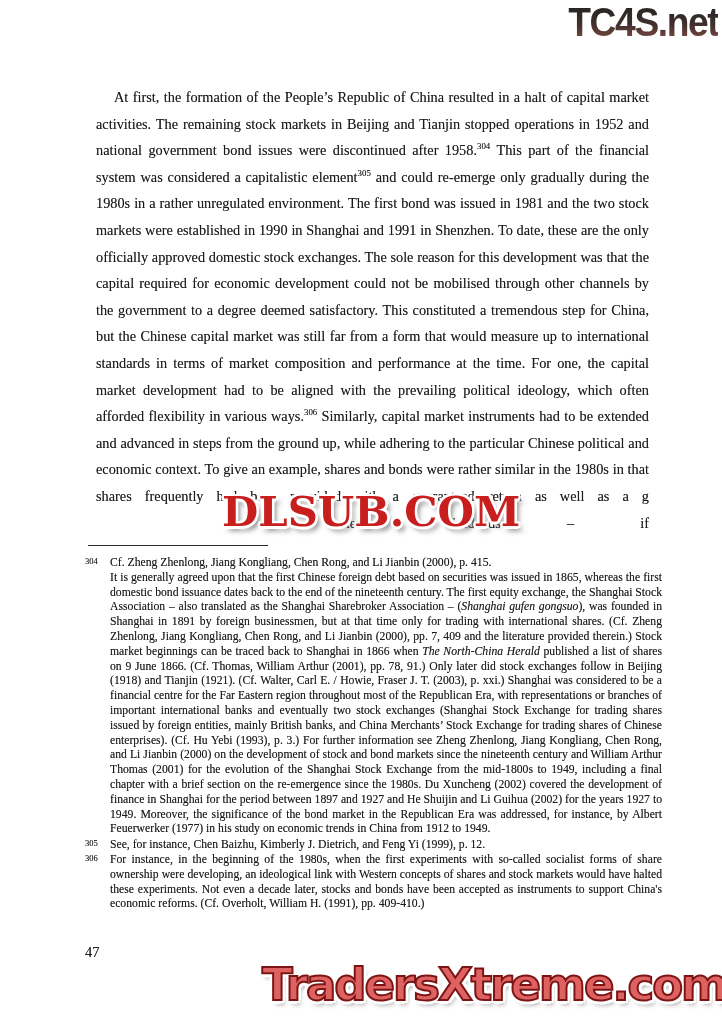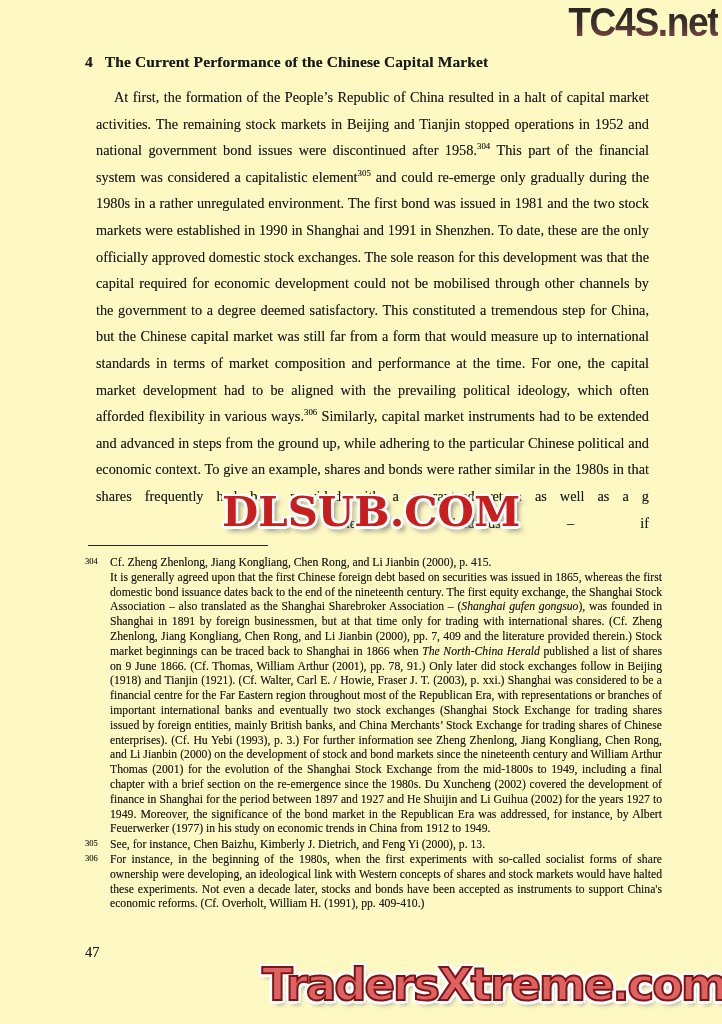--- a/index.html
+++ b/index.html
@@ -1,19 +1,19 @@
 <!DOCTYPE html>
 <html><head>
 <meta charset="utf-8">
 <style>
   html,body{margin:0;padding:0;background:#e8e8e8;}
   .page{
     position:relative;
     width:722px;height:1024px;
-    background:#fef9c3;
+    background:#ffffff;
     overflow:hidden;
     font-family:"Liberation Serif", serif;
     color:#1b1b1b;
   }
   
   .heading{
     position:absolute;left:85px;top:53px;width:560px;
     font-size:15.5px;font-weight:bold;margin:0;
     letter-spacing:0.1px;
     text-shadow:0 0 0.4px rgba(0,0,0,0.5);
@@ -94,36 +94,35 @@
     z-index:6;
   }
 </style>
 </head>
 <body>
 
 <div class="page">
 
   <div class="wm-top">TC4S.net</div>
 
-  <h1 class="heading"><span class="num">4</span><span>The Current Performance of the Chinese Capital Market</span></h1>
 
   <p class="body-text"><span class="indent"></span><span><span>At first, the formation of the People’s Republic of China resulted in a halt of capital market activities.  The remaining stock markets in Beijing and Tianjin stopped operations in 1952 and national government bond issues were discontinued after 1958.</span><span class="sup">304</span><span>  This part of the financial system was considered a capitalistic element</span><span class="sup">305</span><span> and could re-emerge only gradually during the 1980s in a rather unregulated environment.  The first bond was issued in 1981 and the two stock markets were established in 1990 in Shanghai and 1991 in Shenzhen.  To date, these are the only officially approved domestic stock exchanges.  The sole reason for this development was that the capital required for economic development could not be mobilised through other channels by the government to a degree deemed satisfactory.  This constituted a tremendous step for China, but the Chinese capital market was still far from a form that would measure up to international standards in terms of market composition and performance at the time.  For one, the capital market development had to be aligned with the prevailing political ideology, which often afforded flexibility in various ways.</span><span class="sup">306</span><span>  Similarly, capital market instruments had to be extended and advanced in steps from the ground up, while adhering to the particular Chinese political and economic context.  To give an example, shares and bonds were rather similar in the 1980s in that shares frequently had been provided with a guaranteed return as well as a g</span><span class="gap" style="width: 170px;"></span><span> whereas dividends – if</span></span></p>
 
   <div class="wm-mid">DLSUB.COM</div>
 
   <div class="fn-sep"></div>
 
   <div class="footnotes">
     <div class="fn">
       <span class="fn-marker">304</span>
       <span class="fn-text"><span>Cf. Zheng Zhenlong, Jiang Kongliang, Chen Rong, and Li Jianbin (2000), p. 415.</span><br><span>It is generally agreed upon that the first Chinese foreign debt based on securities was issued in 1865, whereas the first domestic bond issuance dates back to the end of the nineteenth century.  The first equity exchange, the Shanghai Stock Association – also translated as the Shanghai Sharebroker Association – (</span><span class="it">Shanghai gufen gongsuo</span><span>), was founded in Shanghai in 1891 by foreign businessmen, but at that time only for trading with international shares.  (Cf. Zheng Zhenlong, Jiang Kongliang, Chen Rong, and Li Jianbin (2000), pp. 7, 409 and the literature provided therein.)  Stock market beginnings can be traced back to Shanghai in 1866 when </span><span class="it">The North-China Herald</span><span> published a list of shares on 9 June 1866.  (Cf. Thomas, William Arthur (2001), pp. 78, 91.)  Only later did stock exchanges follow in Beijing (1918) and Tianjin (1921).  (Cf. Walter, Carl E. / Howie, Fraser J. T. (2003), p. xxi.)  Shanghai was considered to be a financial centre for the Far Eastern region throughout most of the Republican Era, with representations or branches of important international banks and eventually two stock exchanges (Shanghai Stock Exchange for trading shares issued by foreign entities, mainly British banks, and China Merchants’ Stock Exchange for trading shares of Chinese enterprises).  (Cf. Hu Yebi (1993), p. 3.)  For further information see Zheng Zhenlong, Jiang Kongliang, Chen Rong, and Li Jianbin (2000) on the development of stock and bond markets since the nineteenth century and William Arthur Thomas (2001) for the evolution of the Shanghai Stock Exchange from the mid-1800s to 1949, including a final chapter with a brief section on the re-emergence since the 1980s.  Du Xuncheng (2002) covered the development of finance in Shanghai for the period between 1897 and 1927 and He Shuijin and Li Guihua (2002) for the years 1927 to 1949.  Moreover, the significance of the bond market in the Republican Era was addressed, for instance, by Albert Feuerwerker (1977) in his study on economic trends in China from 1912 to 1949.</span></span>
     </div>
     <div class="fn">
       <span class="fn-marker">305</span>
-      <span class="fn-text"><span>See, for instance, Chen Baizhu, Kimberly J. Dietrich, and Feng Yi (2000), p. 13.</span></span>
+      <span class="fn-text"><span>See, for instance, Chen Baizhu, Kimberly J. Dietrich, and Feng Yi (1999), p. 12.</span></span>
     </div>
     <div class="fn">
       <span class="fn-marker">306</span>
       <span class="fn-text"><span>For instance, in the beginning of the 1980s, when the first experiments with so-called socialist forms of share ownership were developing, an ideological link with Western concepts of shares and stock markets would have halted these experiments.  Not even a decade later, stocks and bonds have been accepted as instruments to support China's economic reforms.  (Cf. Overholt, William H. (1991), pp. 409-410.)</span></span>
     </div>
   </div>
 
   <div class="page-number">47</div>
 
   <div class="wm-bottom">TradersXtreme.com</div>

